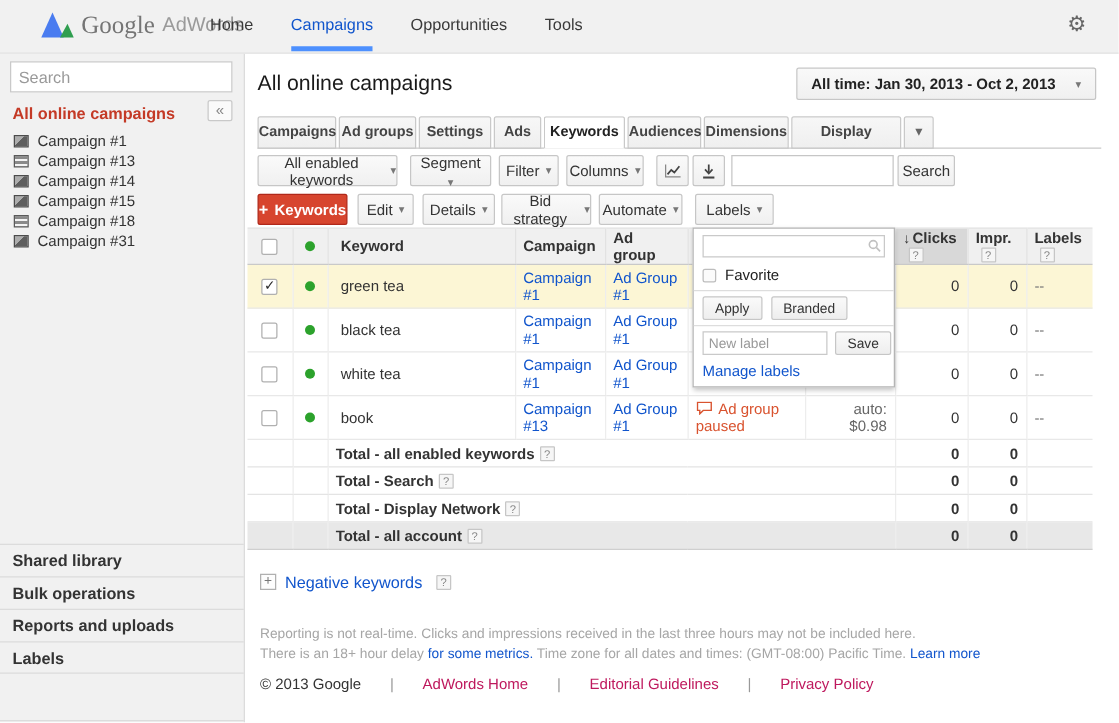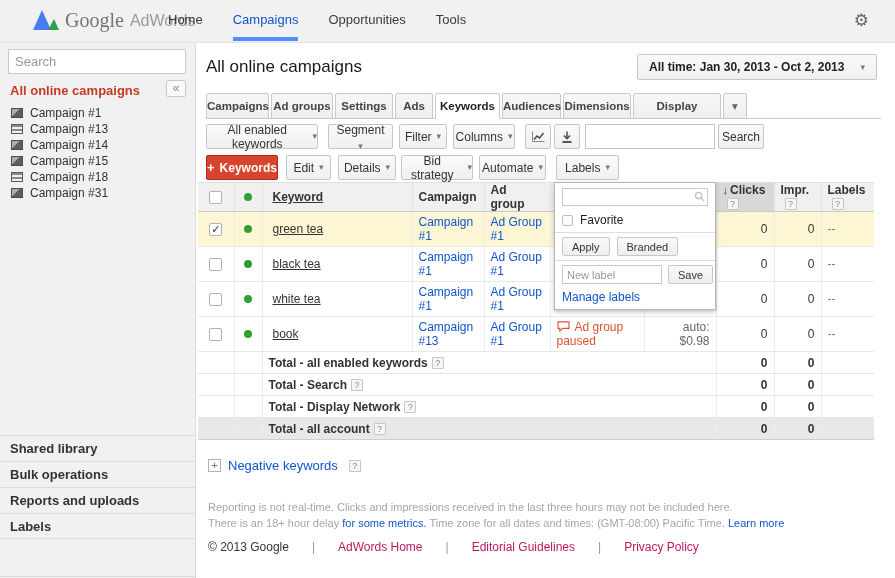--- a/index.html
+++ b/index.html
@@ -87,21 +87,21 @@
   
   .table-wrap { position:absolute; top:139px; left:2px; z-index:1; }
   table { border-collapse:collapse; table-layout:fixed; width:676px; font-size:12px; }
   thead th { height:26px; background:#f0f0f0; border-top:1px solid #e0e0e0; border-bottom:1px solid #c9c9c9; border-left:1px solid #e2e2e2; font-weight:bold; text-align:left; padding:0 6px; color:#333; cursor:pointer; }
   thead th:first-child { border-left:none; }
   thead th.sorted { background:#d8d8d8; }
   tbody td { height:35px; border-bottom:1px solid #e8e8e8; border-left:1px solid #ededed; padding:0 6px; vertical-align:middle; color:#333; }
   tbody td:first-child { border-left:none; }
   tr.selected td { background:#fcf6d5; }
   .c-sel, .c-dot { text-align:center; }
-  td.c-kw, th.c-kw { padding-left:10px;text-decoration:underline; }
+  td.c-kw, th.c-kw { padding-left:10px; }
   .num { text-align:right; }
   .sort { font-size:11px; color:#333; margin-right:2px; }
   tr.total td { height:22px; font-weight:bold; border-bottom:1px solid #e4e4e4; }
   tr.total.grand td { background:#e8e8e8; border-bottom:1px solid #cfcfcf; }
   .dashes { color:#777; }
   .link { color:#1155cc; cursor:pointer; }
   .paused { color:#d9532f; margin-left:5px; }
   .cpc-val { color:#666; }
   .dot { width:8px; height:8px; border-radius:50%; background:#2ca22c; display:inline-block; }
   .cb { width:13px; height:13px; border:1px solid #b0b0b0; background:#fff; display:inline-flex; align-items:center; justify-content:center; border-radius:2px; cursor:pointer; vertical-align:middle; }

